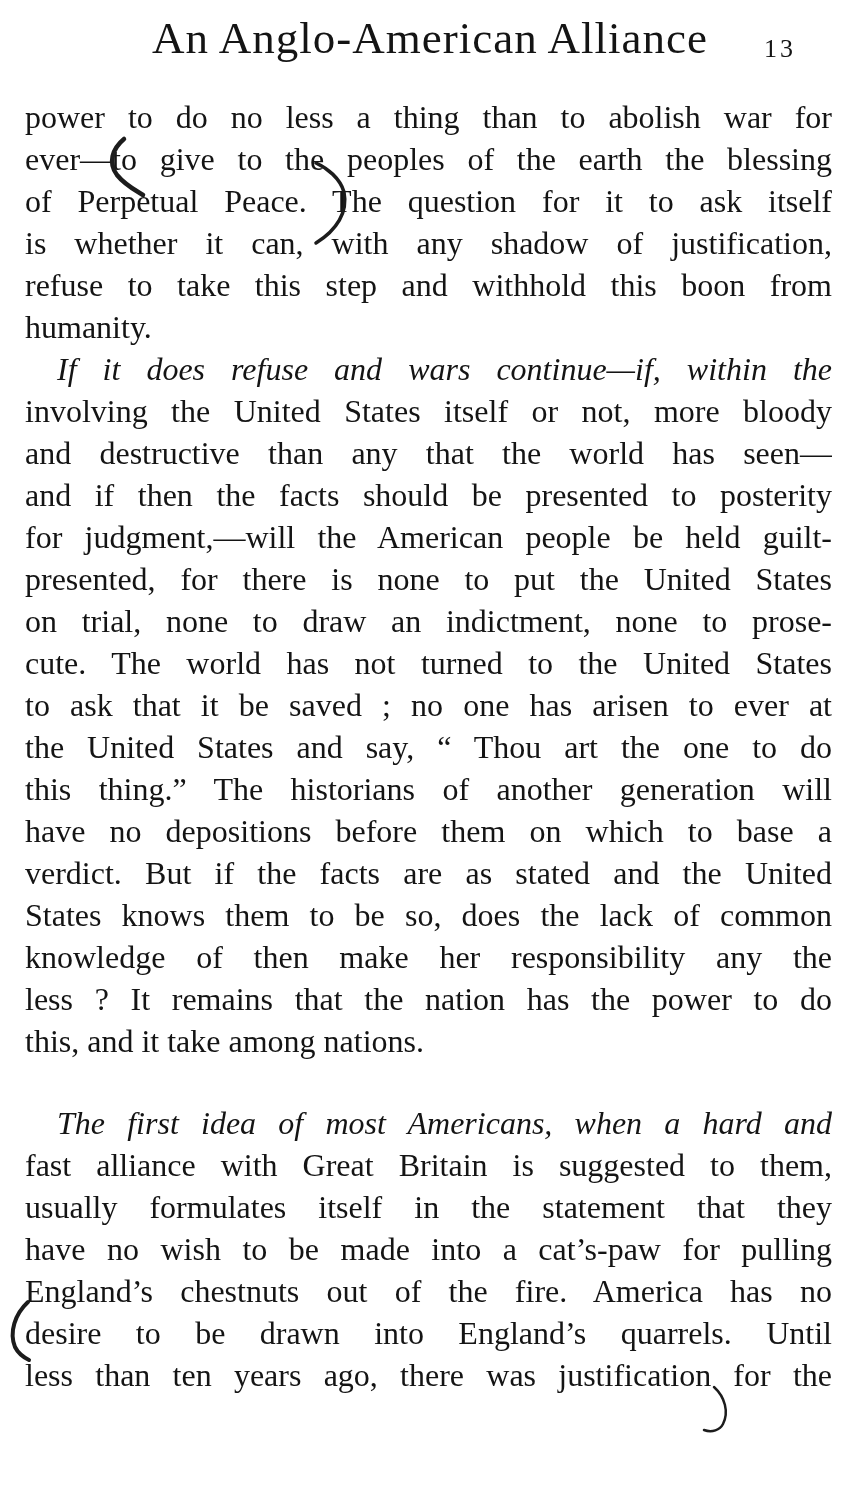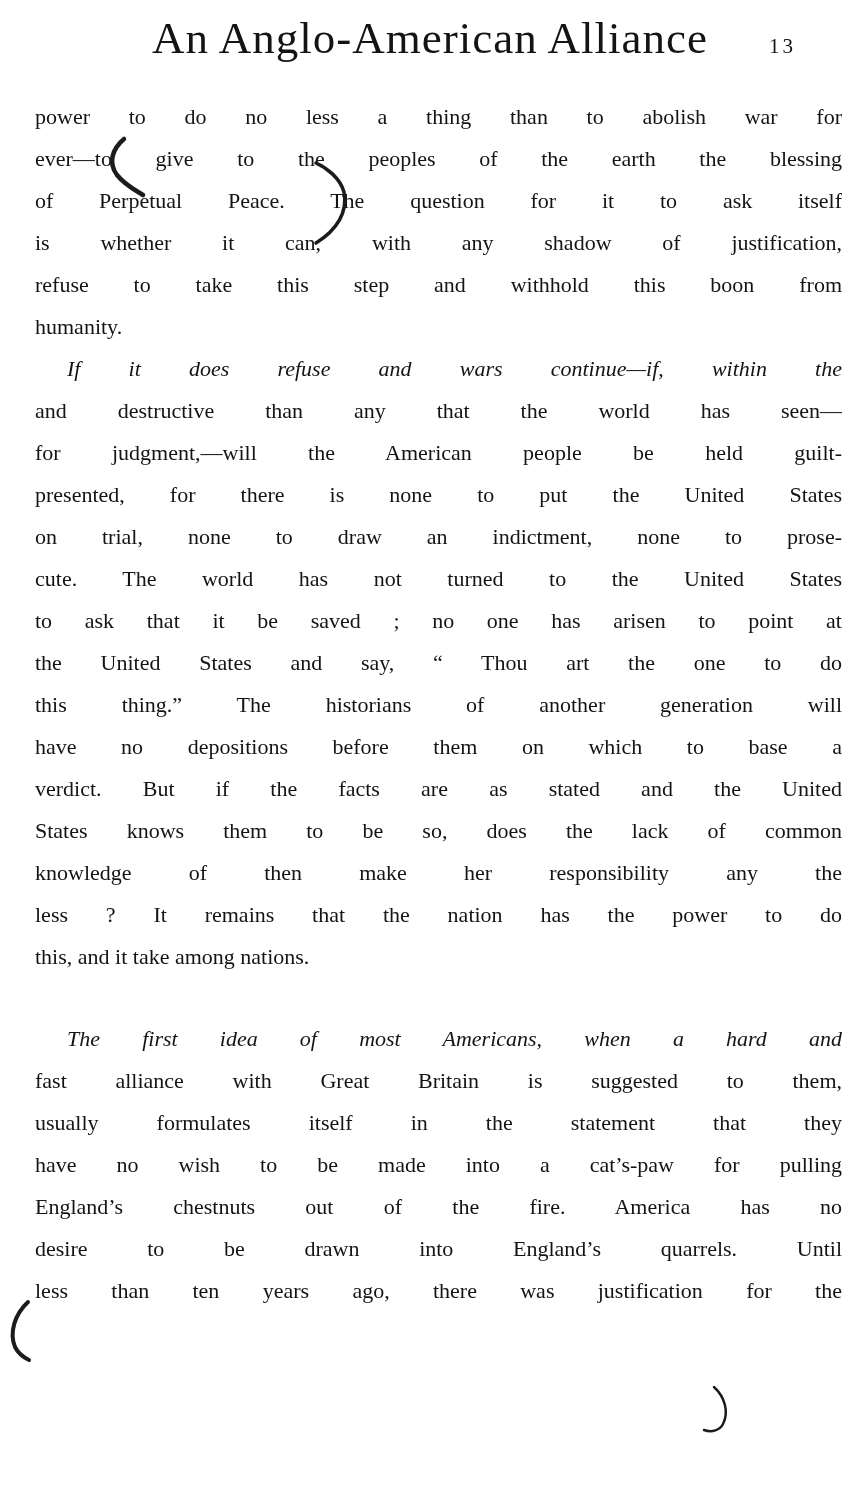--- a/index.html
+++ b/index.html
@@ -23,29 +23,29 @@
   .title {
     font-size: 45px;
     line-height: 52px;
     letter-spacing: 1px;
     white-space: nowrap;
   }
   .pagenum {
     position: absolute;
     top: 22px;
     right: 64px;
-    font-size: 21px;
+    font-size: 26px;
     letter-spacing: 3px;
   }
   .textblock {
     position: absolute;
-    left: 35px;
+    left: 25px;
     top: 96px;
     width: 807px;
-    font-size: 22px;
+    font-size: 32px;
     line-height: 42px;
   }
   .line {
     height: 42px;
     text-align: justify;
     text-align-last: justify;
     -moz-text-align-last: justify;
     white-space: normal;
     overflow: hidden;
   }
@@ -80,26 +80,28 @@
       <div class="line">power to do no less a thing than to abolish war for</div>
       <div class="line">ever—to give to the peoples of the earth the blessing</div>
       <div class="line">of Perpetual Peace.  The question for it to ask itself</div>
       <div class="line">is whether it can, with any shadow of justification,</div>
       <div class="line">refuse to take this step and withhold this boon from</div>
       <div class="line lastline">humanity.</div>
     </div>
 
     <div class="para">
       <div class="line indent">If it does refuse and wars continue—if, within the</div>
+      <div class="line">involving the United States itself or not, more bloody</div>
       <div class="line">and destructive than any that the world has seen—</div>
+      <div class="line">and if then the facts should be presented to posterity</div>
       <div class="line">for judgment,—will the American people be held guilt-</div>
       <div class="line">presented, for there is none to put the United States</div>
       <div class="line">on trial, none to draw an indictment, none to prose-</div>
       <div class="line">cute.  The world has not turned to the United States</div>
-      <div class="line">to ask that it be saved ; no one has arisen to point at</div>
+      <div class="line">to ask that it be saved ; no one has arisen to ever at</div>
       <div class="line">the United States and say, “ Thou art the one to do</div>
       <div class="line">this thing.”  The historians of another generation will</div>
       <div class="line">have no depositions before them on which to base a</div>
       <div class="line">verdict.  But if the facts are as stated and the United</div>
       <div class="line">States knows them to be so, does the lack of common</div>
       <div class="line">knowledge of then make her responsibility any the</div>
       <div class="line">less ?  It remains that the nation has the power to do</div>
       <div class="line lastline">this, and it take among nations.</div>
     </div>
 

